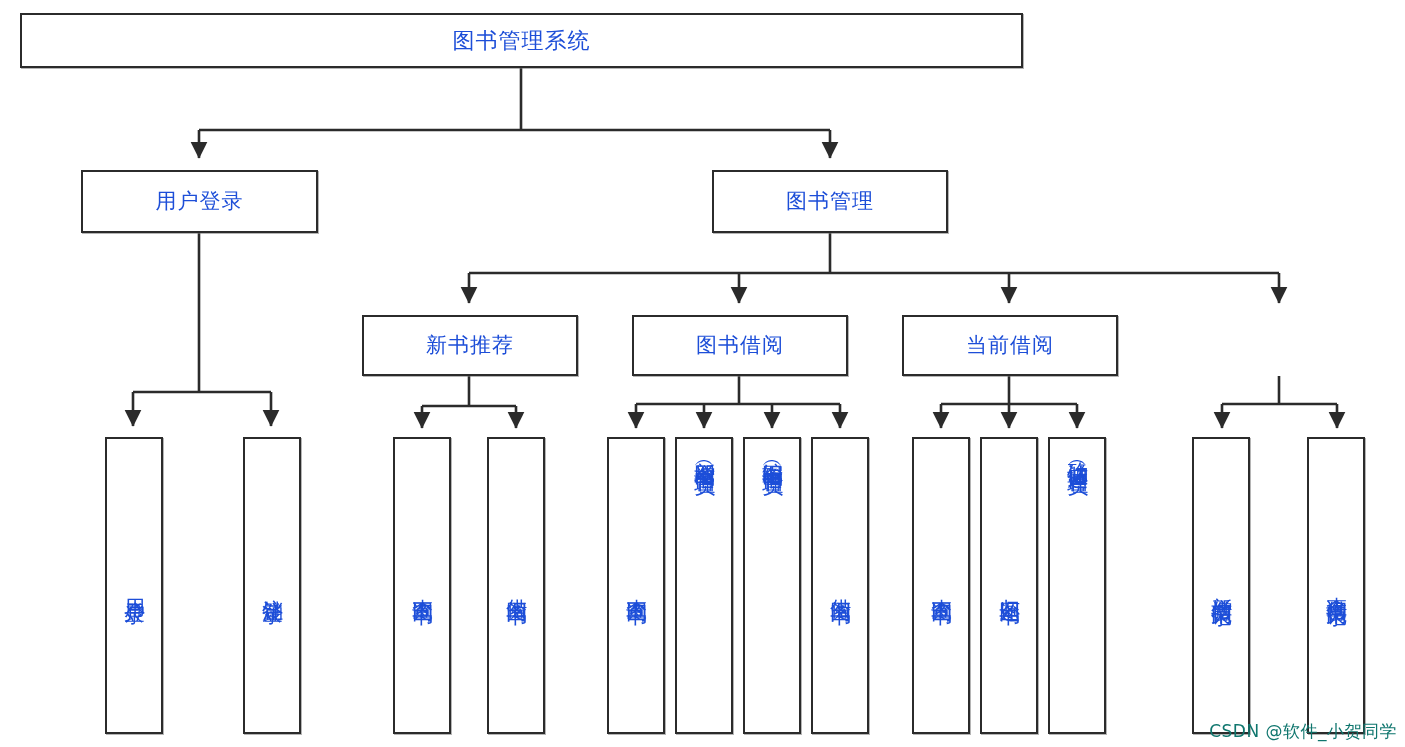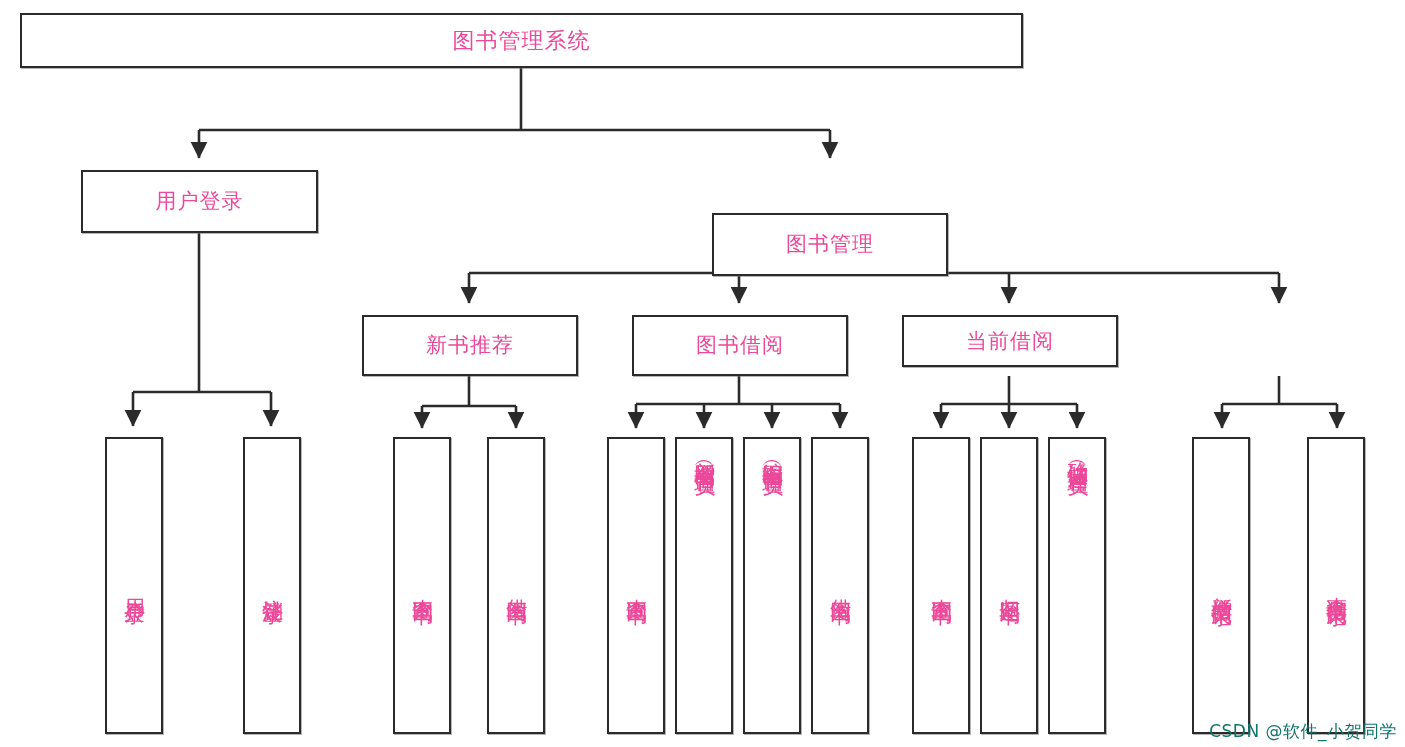--- a/index.html
+++ b/index.html
@@ -28,21 +28,21 @@
     border:2px solid #2b2b2b;
     display:flex;
     align-items:center;
     justify-content:center;
     box-shadow:1px 1px 0 rgba(120,120,120,0.55);
   }
   .node .label{
     font-size:21px;
     line-height:1.15;
     letter-spacing:1px;
-    color:#ec4899;
+    color:#1d4ed8;
     white-space:nowrap;
   }
   .node.root .label{font-size:22px;}
   .node.leaf{
     align-items:flex-start;
     justify-content:center;
     padding-top:6px;
   }
   .node.leaf .label{
     writing-mode:vertical-rl;
@@ -123,31 +123,31 @@
     </g>
   </svg>
 
   <div class="node root" style="left:20px;top:13px;width:1003px;height:55px;">
     <span class="label">图书管理系统</span>
   </div>
 
   <div class="node" style="left:81px;top:170px;width:237px;height:63px;">
     <span class="label">用户登录</span>
   </div>
-  <div class="node" style="left:712px;top:170px;width:236px;height:63px;margin-top:43px;">
+  <div class="node" style="left:712px;top:170px;width:236px;height:63px;">
     <span class="label">图书管理</span>
   </div>
 
   <div class="node" style="left:632px;top:315px;width:216px;height:61px;">
     <span class="label">图书借阅</span>
   </div>
   <div class="node" style="left:362px;top:315px;width:216px;height:61px;">
     <span class="label">新书推荐</span>
   </div>
-  <div class="node" style="left:902px;top:315px;width:216px;height:52px;">
+  <div class="node" style="left:902px;top:315px;width:216px;height:61px;">
     <span class="label">当前借阅</span>
   </div>
 
   <div class="node leaf center-v" style="left:105px;top:437px;width:58px;height:297px;">
     <span class="label">用户登录</span>
   </div>
   <div class="node leaf center-v" style="left:243px;top:437px;width:58px;height:297px;">
     <span class="label">注销登录</span>
   </div>
 

